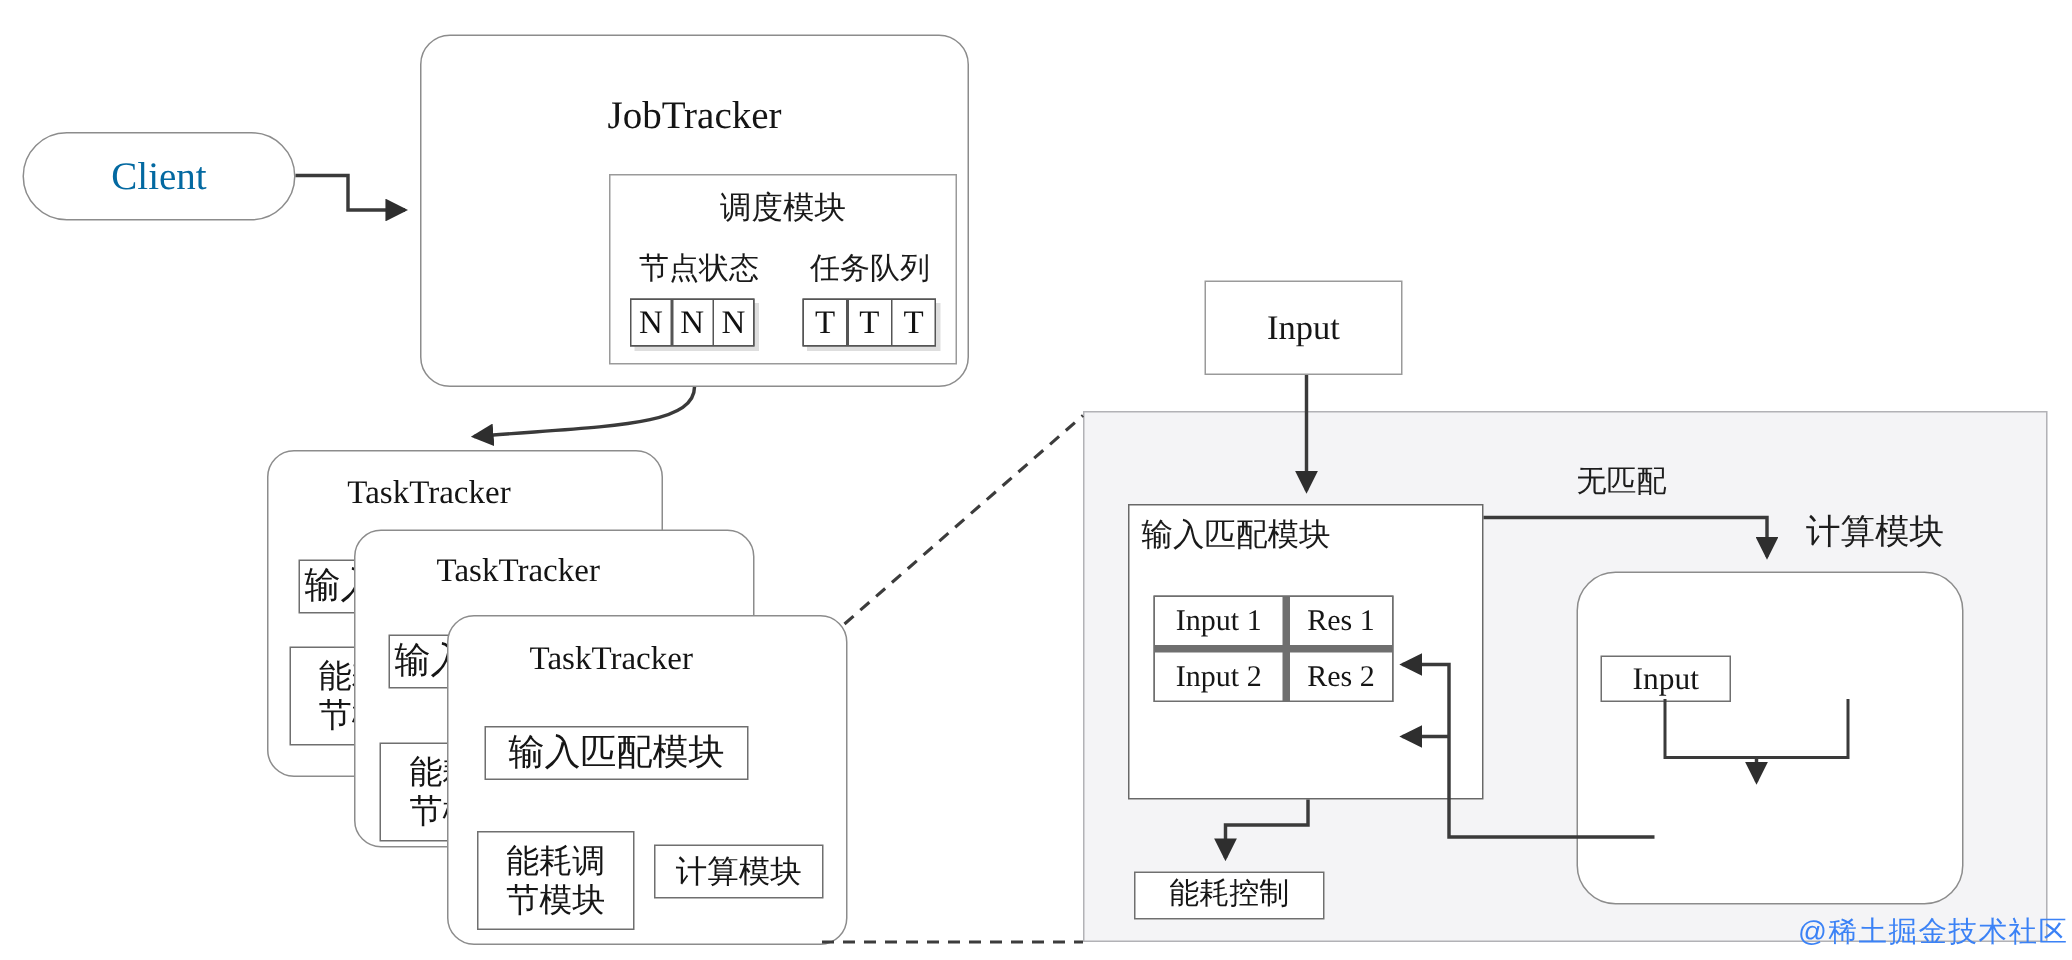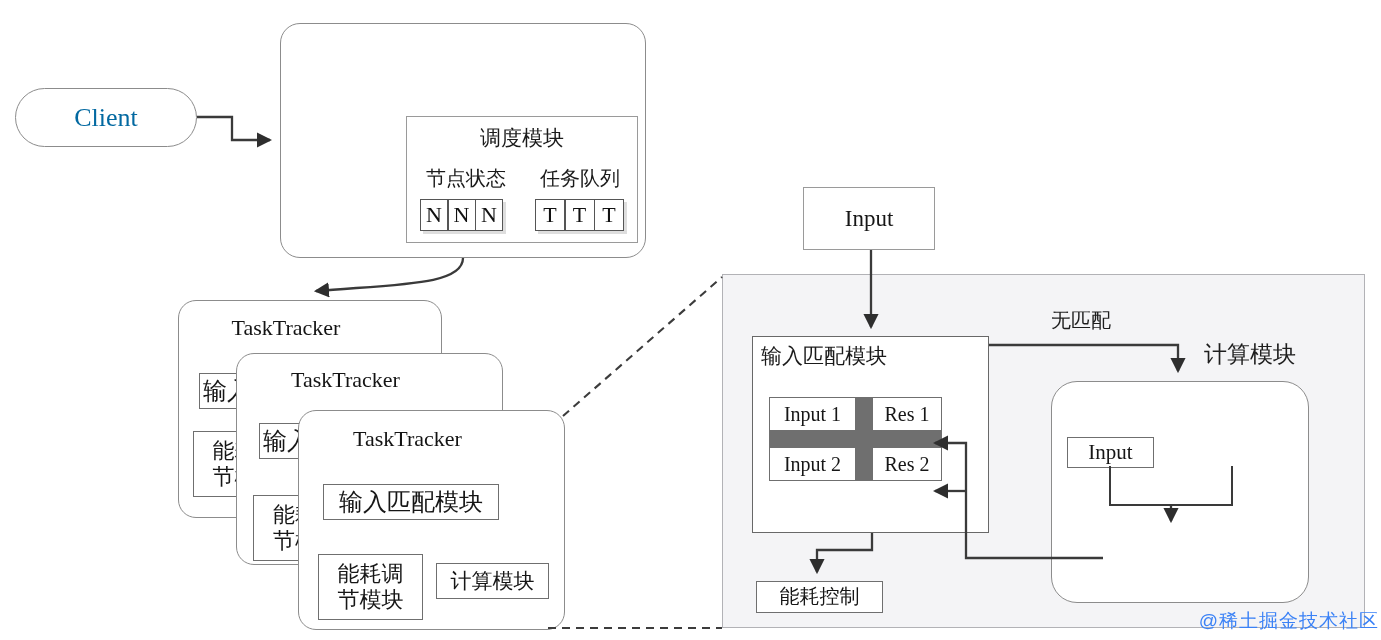--- a/index.html
+++ b/index.html
@@ -18,21 +18,21 @@
 
   .plain-label { position:absolute; color:#1d1d1d; text-align:center; }
 
   
   .cell-strip { position:absolute; display:flex; background:#555; border:1.5px solid #555; gap:1.5px; box-shadow:3px 3px 0 rgba(0,0,0,0.13); }
   .cell { width:26px; height:30px; background:#fff; display:flex; align-items:center; justify-content:center; font-size:22px; color:#111; }
 
   
   .panel { position:absolute; left:722px; top:274px; width:643px; height:354px; background:#f4f4f6; border:1.2px solid #b2b2b6; }
 
-  .match-table { position:absolute; display:grid; grid-template-columns:85px 68px; grid-auto-rows:32px; background:#6f6f6f; border:1.4px solid #6f6f6f; gap:18px; }
+  .match-table { position:absolute; display:grid; grid-template-columns:85px 68px; grid-auto-rows:32px; background:#6f6f6f; border:1.4px solid #6f6f6f; gap:5px; }
   .match-cell { background:#fff; display:flex; align-items:center; justify-content:center; font-size:20px; color:#161616; }
 
   .stadium { border-radius:30px; }
   .rounded-container { position:absolute; background:#fff; border:1.4px solid #8c8c8c; border-radius:26px; }
 
   .watermark { position:absolute; color:#3b82f6; font-size:19px; letter-spacing:1px; text-align:right;
                font-family:"Liberation Sans","DejaVu Sans",sans-serif; }
 
   svg.connector-layer { position:absolute; left:0; top:0; width:1381px; height:640px; pointer-events:none; z-index:6; }
   svg .ln { fill:none; stroke:#3a3a3a; stroke-width:2.3; }
@@ -42,20 +42,21 @@
 </head>
 <body>
 
 <div class="stage">
 
   <div class="abs" style="left:15px;top:88px;width:182px;height:59px;border:1.6px solid #8c8c8c;border-radius:30px;background:#fff;display:flex;align-items:center;justify-content:center;">
     <span style="font-size:26px;color:#0369a1;">Client</span>
   </div>
 
   <div class="card" style="left:280px;top:23px;width:366px;height:235px;">
+    <div class="abs" style="left:0;top:38px;width:100%;text-align:center;font-size:26px;color:#141414;">JobTracker</div>
 
     <div class="abs" style="left:125px;top:92px;width:232px;height:127px;border:1.3px solid #9a9a9a;background:#fff;">
       <div class="abs" style="left:0;top:7px;width:100%;text-align:center;font-size:21px;">调度模块</div>
       <div class="abs" style="left:8px;top:48px;width:102px;text-align:center;font-size:20px;">节点状态</div>
       <div class="abs" style="left:121px;top:48px;width:104px;text-align:center;font-size:20px;">任务队列</div>
       <div class="cell-strip" style="left:13px;top:82px;">
         <div class="cell">N</div>
         <div class="cell">N</div>
         <div class="cell">N</div>
       </div>

